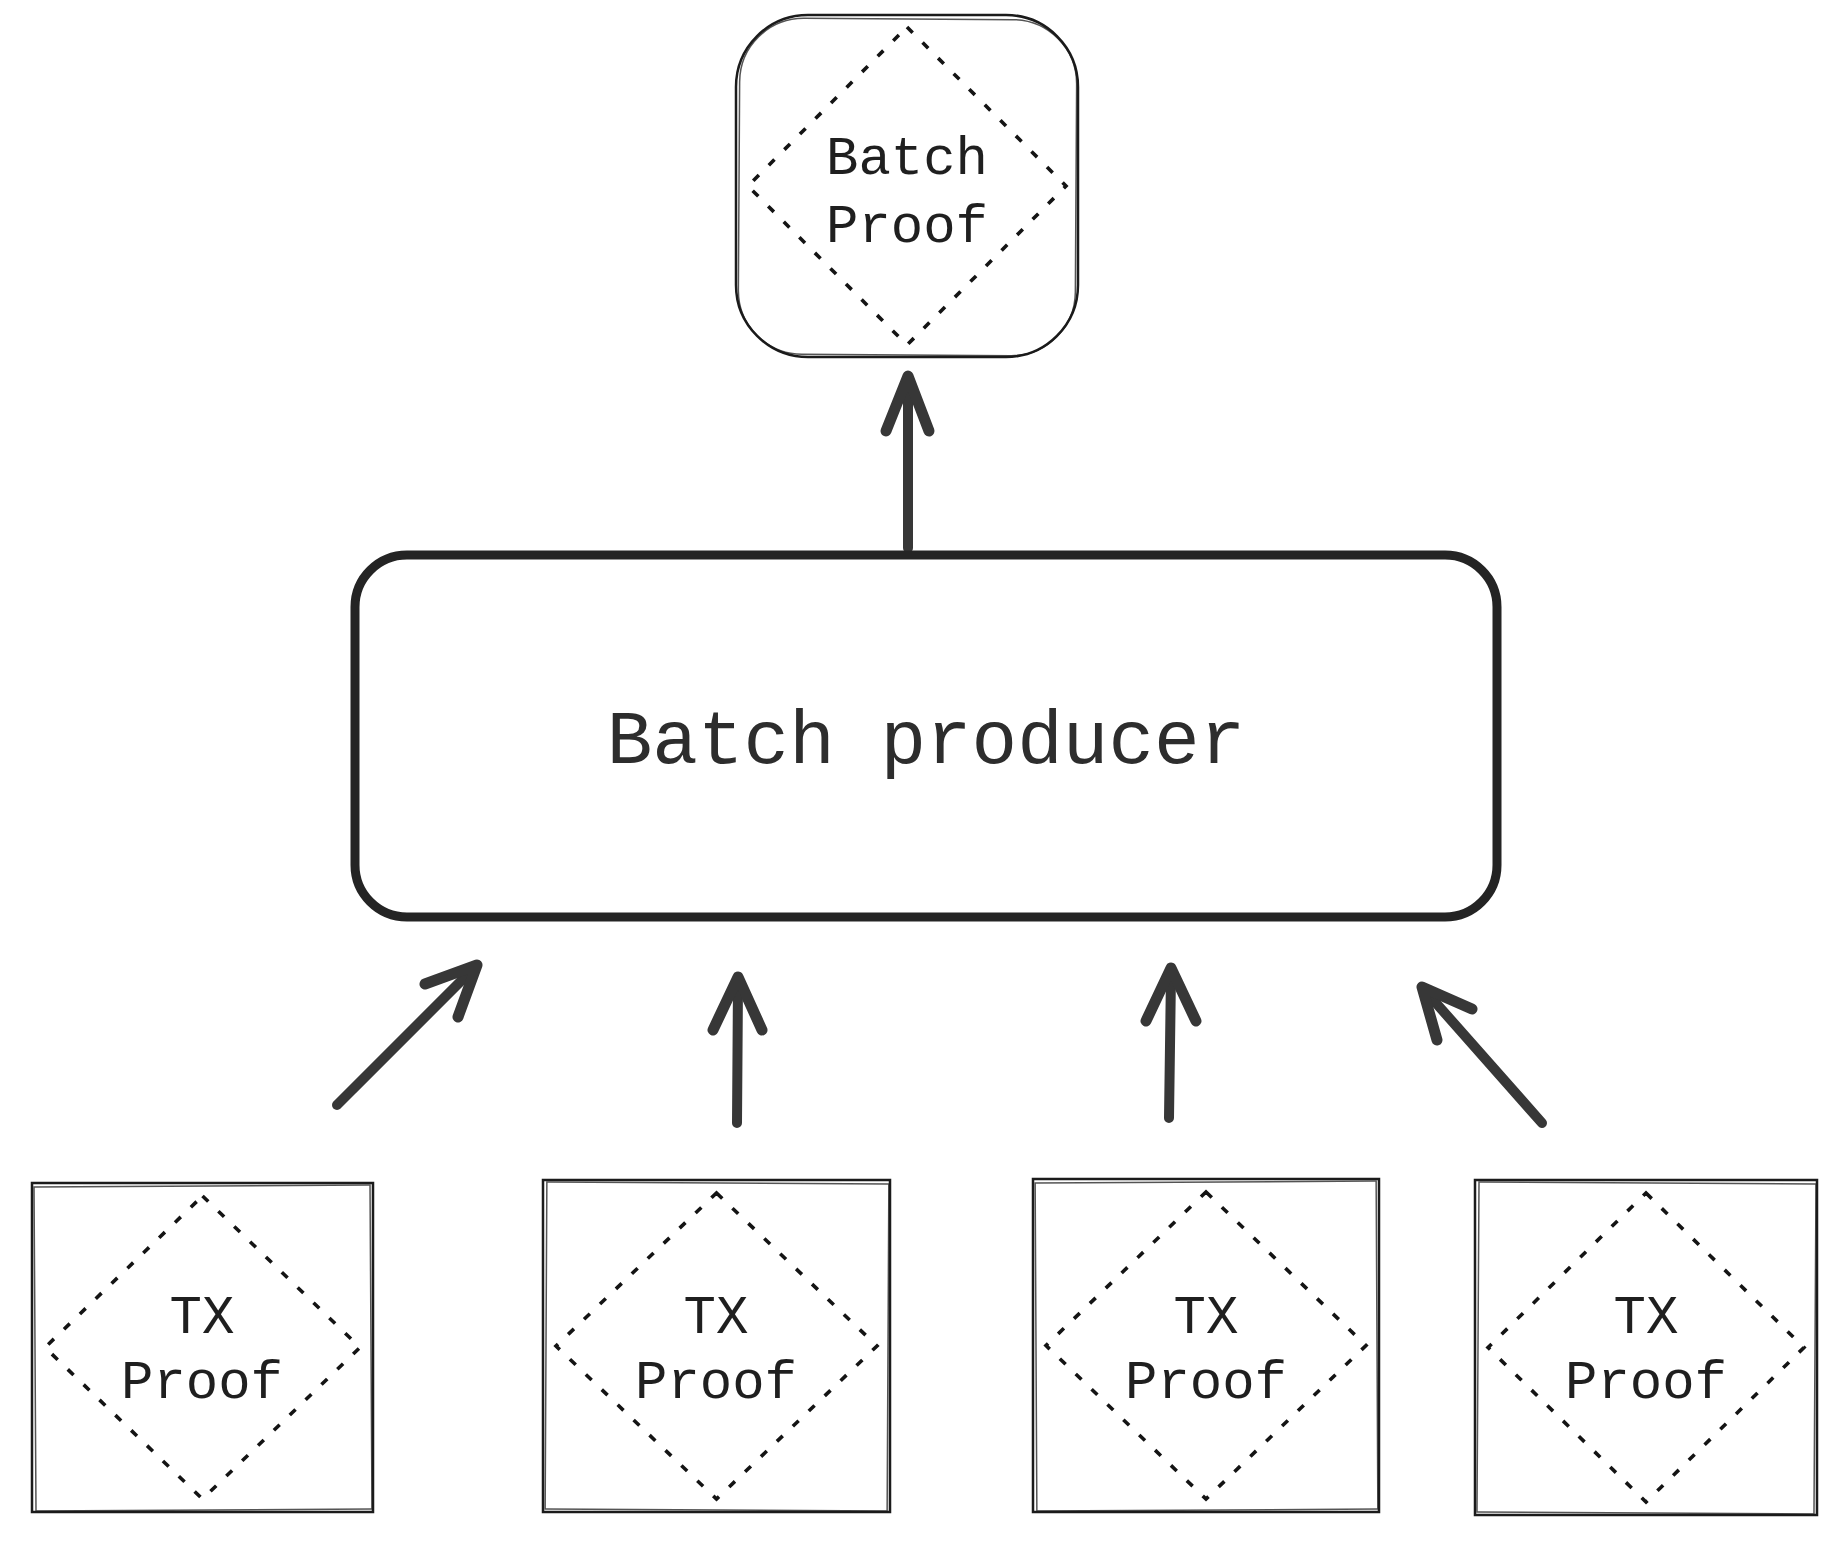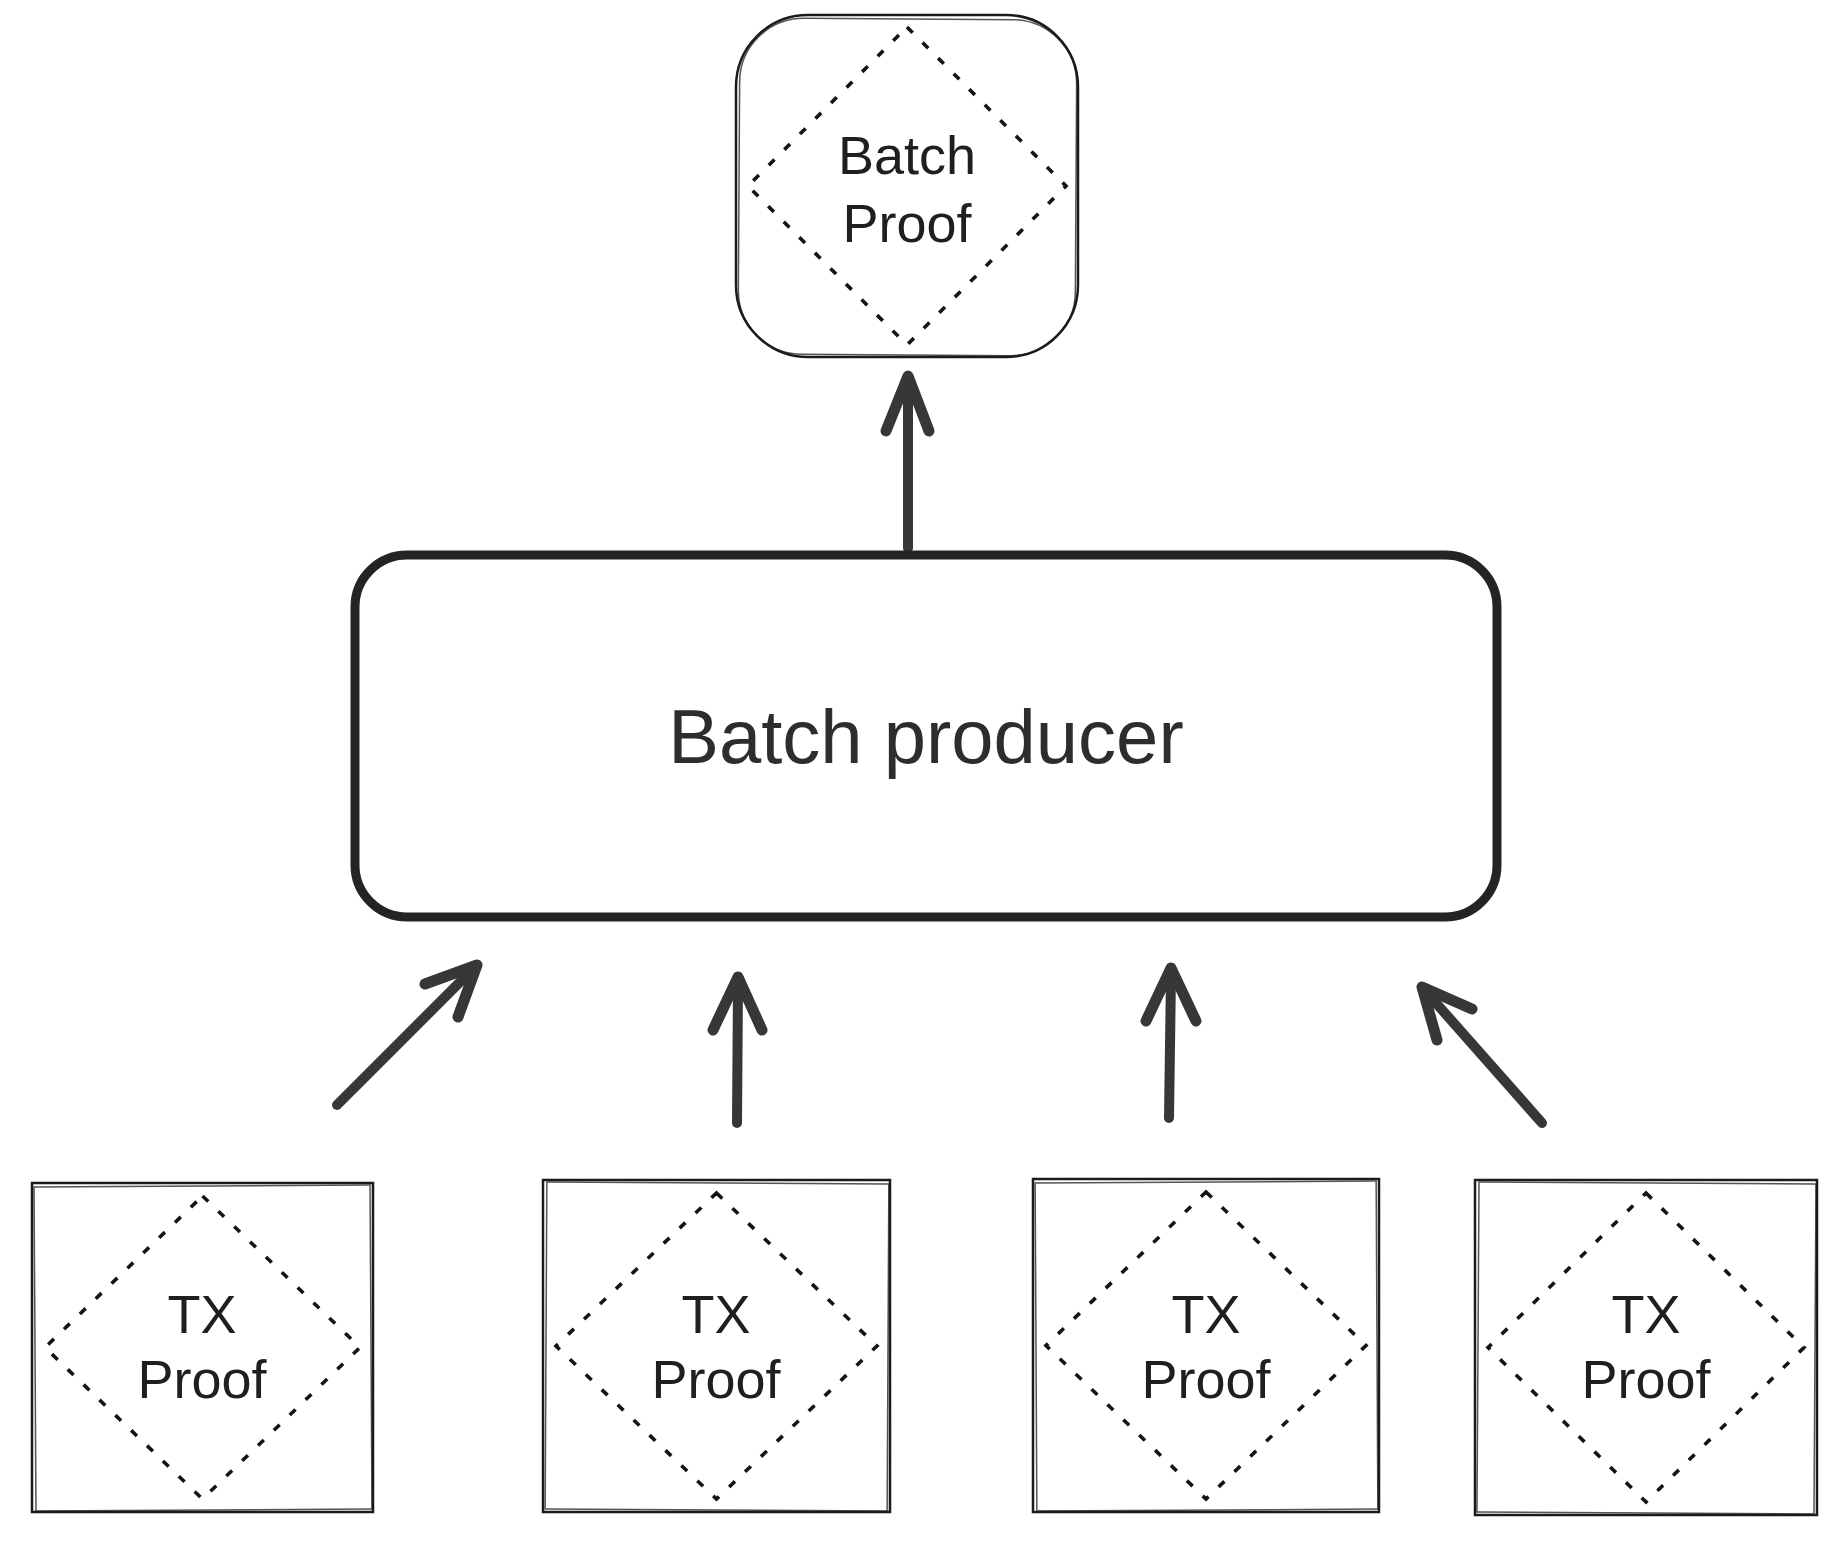--- a/index.html
+++ b/index.html
@@ -5,21 +5,21 @@
   html, body {
     margin: 0;
     padding: 0;
     background: #ffffff;
   }
   .canvas {
     position: relative;
     width: 1844px;
     height: 1542px;
     background: #ffffff;
-    font-family: Liberation Sans, sans-serif;
+    font-family: Liberation Mono, monospace;
     overflow: hidden;
   }
   svg.diagram {
     position: absolute;
     inset: 0;
     width: 100%;
     height: 100%;
   }
   .thin-box {
     fill: none;

